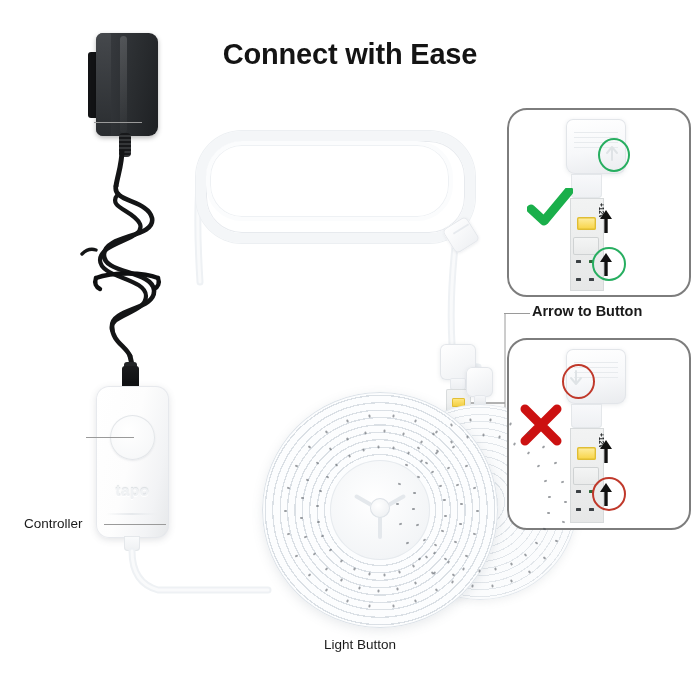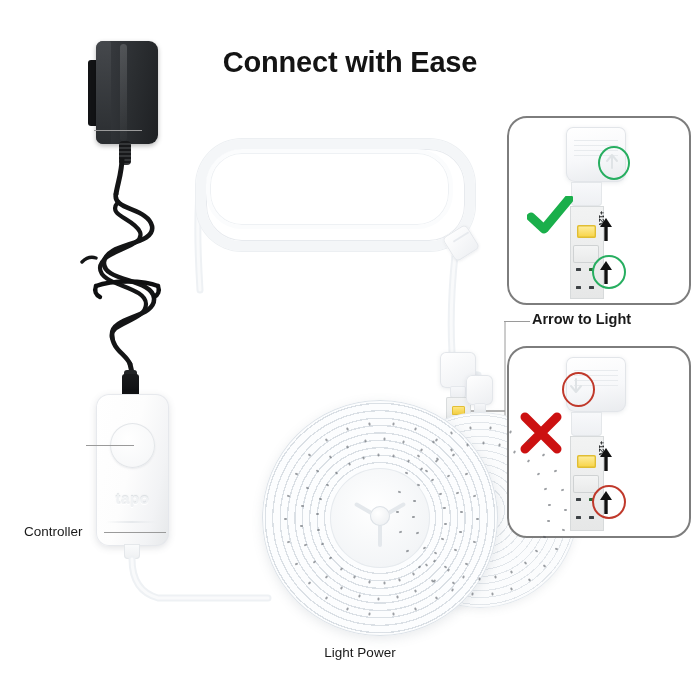--- a/index.html
+++ b/index.html
@@ -3,21 +3,21 @@
 <meta charset="utf-8">
 <style>
   html,body{margin:0;padding:0;}
   body{
     width:700px;height:700px;
     background:#ffffff;
     font-family:"Liberation Sans", sans-serif;
     position:relative;overflow:hidden;
     -webkit-font-smoothing:antialiased;
   }
-  .stage{position:absolute;left:0;top:8px;width:700px;height:656px;}
+  .stage{position:absolute;left:0;top:0;width:700px;height:656px;}
   .abs{position:absolute;}
 
   
   #title{
     left:0;top:38px;width:700px;
     text-align:center;
     font-size:29px;font-weight:bold;color:#141414;
     letter-spacing:-0.2px;
   }
 
@@ -355,21 +355,21 @@
   <div class="abs" id="plug2-neck"></div>
 
   <div class="reel" id="reel-back"></div>
   <div class="reel" id="reel-front"></div>
   <div class="reel" id="reel-hub"></div>
   <div class="spoke" style="transform:rotate(0deg);"></div>
   <div class="spoke" style="transform:rotate(120deg);"></div>
   <div class="spoke" style="transform:rotate(240deg);"></div>
   <div class="reel" id="reel-center"></div>
 
-  <div class="abs label" id="label-lightstrip">Light Power</div>
+  <div class="abs label" id="label-lightstrip">Light Button</div>
 
   <div class="abs panel" id="panel-correct">
 
     <div class="cap" style="left:57px;top:9px;"></div>
     <div class="cap-lines" style="left:65px;top:22px;">
       <div class="cap-line"></div>
         <div class="cap-line"></div>
       <div class="cap-line"></div>
         <div class="cap-line"></div>
     </div>
@@ -399,21 +399,21 @@
       <path d="M7 0 L13 9 L1 9 Z" fill="#111"></path>
     </svg>
     <div class="hl-circle hl-green" style="left:83px;top:137px;width:30px;height:30px;"></div>
   </div>
 
   <svg class="abs" id="check-mark" width="46" height="40">
     <path d="M4 21 L17 33 L42 3" fill="none" stroke="#1aaf4b" stroke-width="9" stroke-linecap="round" stroke-linejoin="round"></path>
   </svg>
 
   <div class="abs leader" id="leader-arrow"></div>
-  <div class="abs label bold" id="label-arrow">Arrow to Light</div>
+  <div class="abs label bold" id="label-arrow">Arrow to Button</div>
 
   <div class="abs panel" id="panel-wrong">
     <div class="cap" style="left:57px;top:9px;"></div>
     <div class="cap-lines" style="left:65px;top:22px;">
       <div class="cap-line"></div>
         <div class="cap-line"></div>
       <div class="cap-line"></div>
         <div class="cap-line"></div>
     </div>
 

